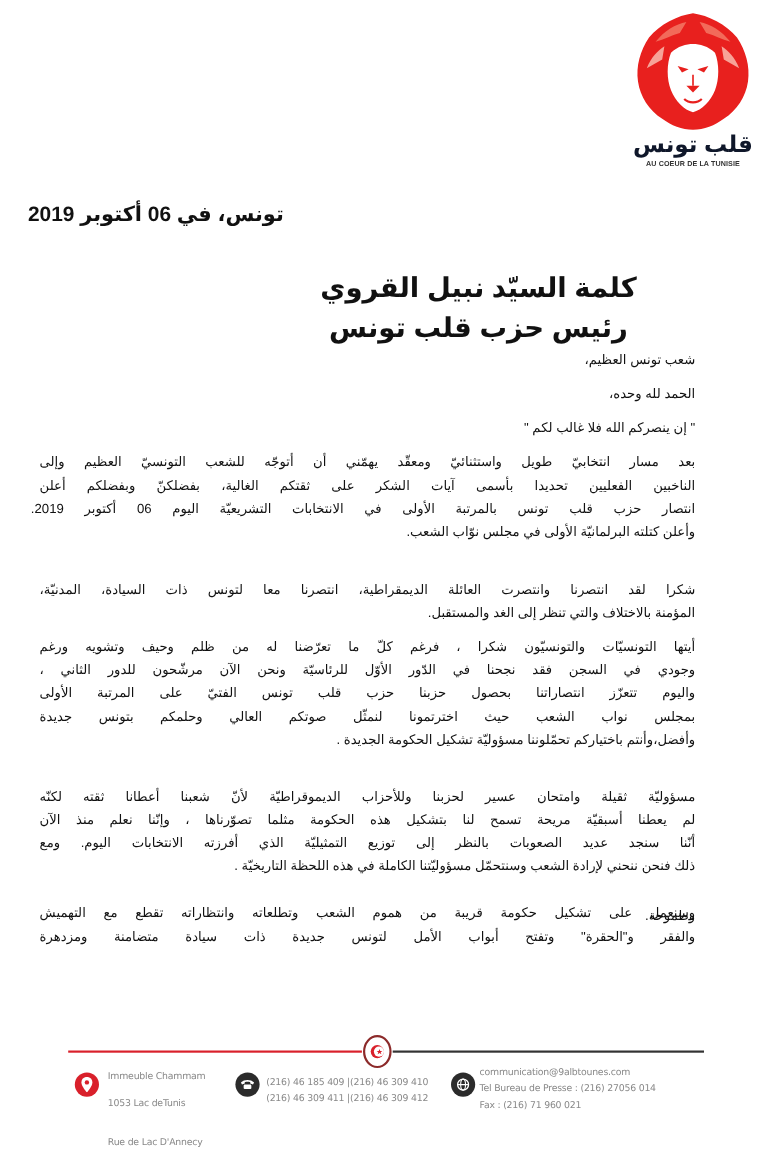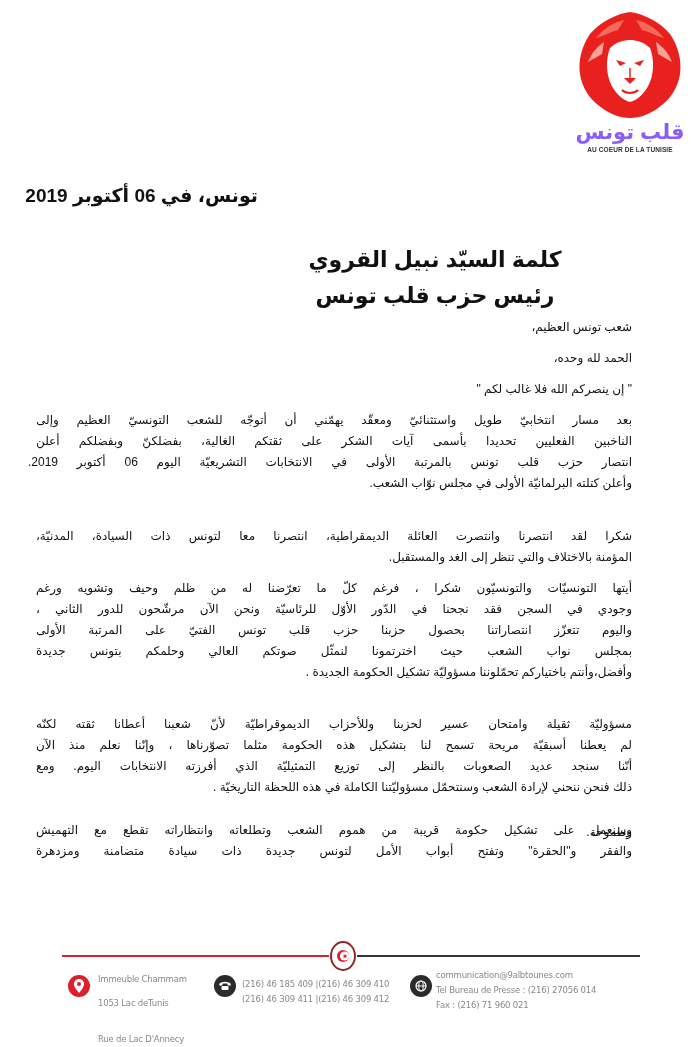--- a/index.html
+++ b/index.html
@@ -1,21 +1,21 @@
 <!DOCTYPE html>
 <html><head>
   <meta charset="utf-8">
   <style>
     html, body { margin: 0; padding: 0; background: #ffffff; }
     body { width: 700px; height: 1047px; position: relative; overflow: hidden; font-family: "Liberation Sans", "DejaVu Sans", sans-serif; color: #111; }
     .logo { position: absolute; left: 574px; top: 8px; width: 112px; height: 150px; }
-    .logo .brand { position: absolute; left: 0; top: 112px; width: 112px; text-align: center; font-size: 21px; font-weight: bold; color: #8b5cf6; direction: rtl; line-height: 24px; }
+    .logo .brand { position: absolute; left: 0; top: 112px; width: 112px; text-align: center; font-size: 21px; font-weight: bold; color: #0f172a; direction: rtl; line-height: 24px; }
     .logo .tag { position: absolute; left: 0; top: 138px; width: 112px; text-align: center; font-size: 6.5px; color: #333; letter-spacing: 0.1px; font-weight: bold; }
     .date { position: absolute; right: 442px; top: 184px; font-size: 19px; font-weight: bold; direction: rtl; white-space: nowrap; }
-    .title { position: absolute; right: 0; left: 0; text-align: center; font-size: 22px; font-weight: bold; direction: rtl; white-space: nowrap; }
+    .title { position: absolute; right: 0; left: 0; text-align: center; font-size: 25px; font-weight: bold; direction: rtl; white-space: nowrap; }
     .t1 { top: 247px; padding-left: 170px; }
     .t2 { top: 283px; padding-left: 170px; text-align: center; }
     .line { position: absolute; right: 68px; font-size: 12px; direction: rtl; white-space: nowrap; line-height: 20px; }
     .just { left: 36px; text-align-last: justify; text-align: justify; }
     .footer-rule-left { position: absolute; left: 62px; top: 955px; width: 267px; height: 2px; background: #d9202b; }
     .footer-rule-right { position: absolute; left: 357px; top: 955px; width: 283px; height: 2px; background: #333; }
     .emblem { position: absolute; left: 330px; top: 941px; width: 26px; height: 30px; border-radius: 50%; border: 2px solid #8c2a2a; background: #fff; display:flex; align-items:center; justify-content:center; box-sizing: border-box; }
     .fi { position: absolute; width: 22px; height: 22px; border-radius: 50%; display:flex; align-items:center; justify-content:center; }
     .fi.red { background: #d9202b; }
     .fi.dark { background: #2b2b2b; }

